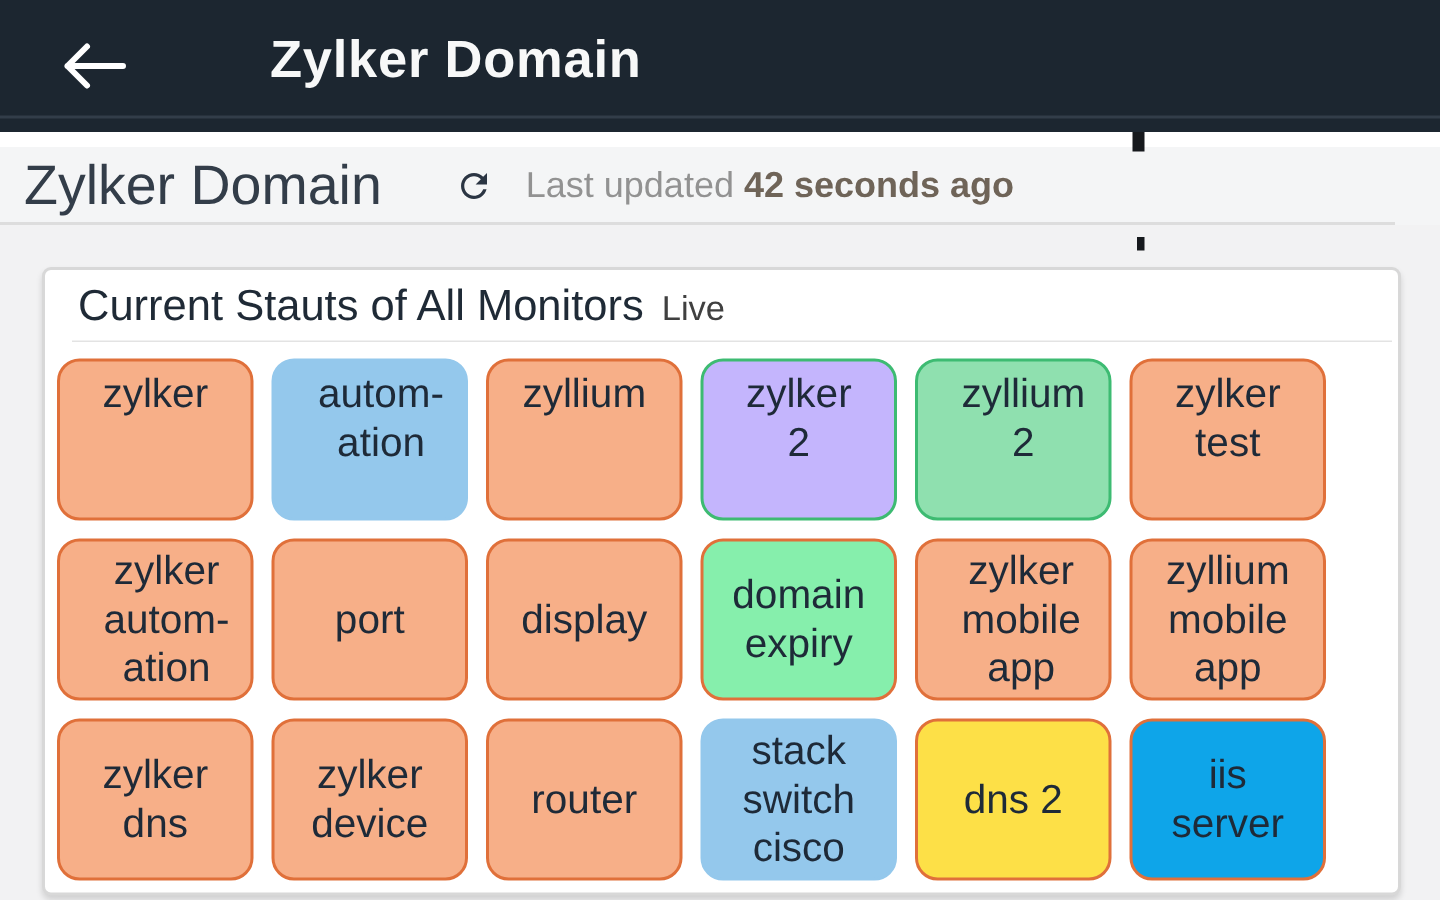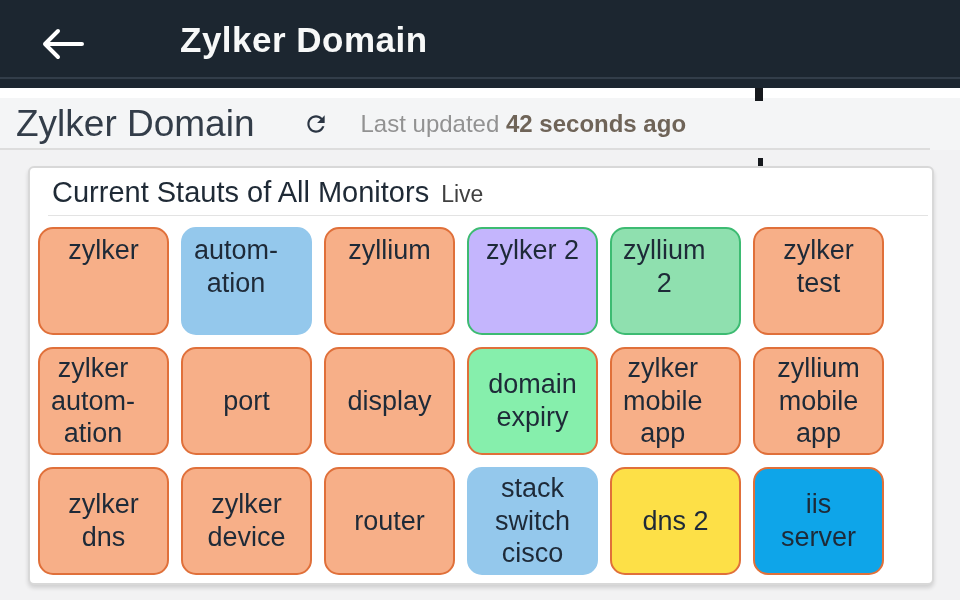--- a/index.html
+++ b/index.html
@@ -41,50 +41,50 @@
   }
   .sub-header::after {
     content:""; position:absolute; left:0; bottom:0; width:930px; height:2px;
     background:#dddddd;
   }
   .page-title { font-size:37px; color:#333d49; margin-left:16px; }
   .refresh-btn {
     background:none; border:none; padding:0; margin-left:48px;
     width:26px; height:26px; cursor:pointer; display:flex; align-items:center;
   }
-  .updated-text { font-size:24px; color:#929292; margin-left:32px; }
+  .updated-text { font-size:24px; color:#929292; margin-left:22px; }
   .updated-value { font-weight:700; color:#6f6458; }
 
   
   .sb-frag { position:absolute; background:#16191d; }
   .sb-frag.one { right:0; top:88px; width:8px; height:13px; }
   .sb-frag.two { right:0; top:158px; width:5px; height:9px; }
 
   
   .card {
-    position:absolute; left:28px; top:166px; width:906px; height:419px;
+    position:absolute; left:28px; top:178px; width:906px; height:419px;
     background:#ffffff; border:2px solid #d8d8d8; border-radius:6px;
     box-sizing:border-box; box-shadow:0 3px 4px rgba(0,0,0,.14);
   }
   .card-head {
     display:flex; align-items:baseline; padding:8px 18px 6px 22px;
   }
   .card-title { font-size:29px; color:#1f2a36; }
   .live-badge { font-size:23px; color:#404040; margin-left:12px; }
   .card-divider { height:1px; background:#e3e3e3; margin:0 4px 0 18px; }
 
   .monitor-grid {
     display:flex; flex-wrap:wrap; gap:12px 12px; padding:11px 0 0 8px;
     align-content:flex-start;
   }
   .tile {
     width:131px; height:108px; box-sizing:border-box;
     border-radius:15px; border:2.5px solid transparent;
     font-size:27px; line-height:1.21; color:#1e2a38;
-    display:flex; flex-direction:column; padding:5px 11px;
+    display:flex; flex-direction:column; padding:5px 29px;
     white-space:pre-line; cursor:pointer; overflow:hidden;
   }
   .tile.h-left   { align-items:flex-start; text-align:center; }
   .tile.h-center { align-items:center; text-align:center; }
   .tile.v-top    { justify-content:flex-start; }
   .tile.v-center { justify-content:center; }
 </style>
 </head>
 <body>
 

